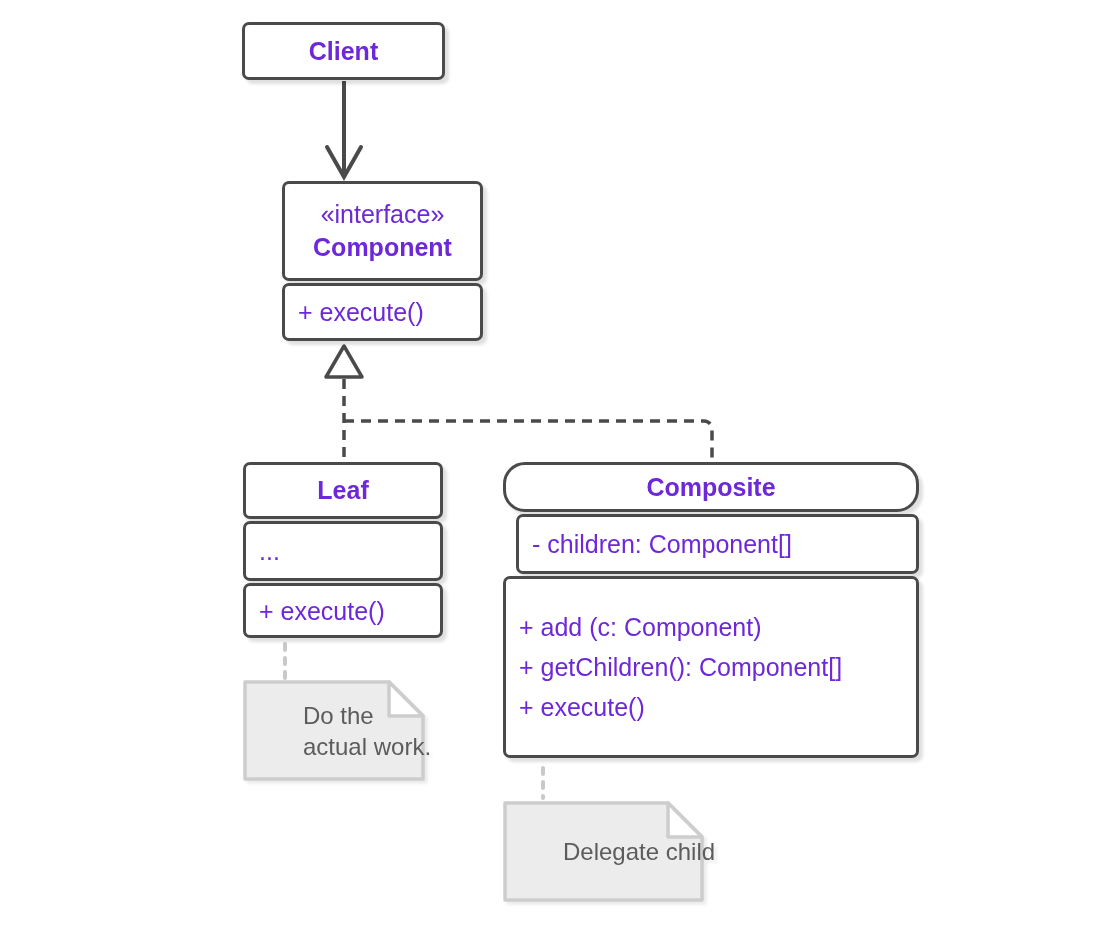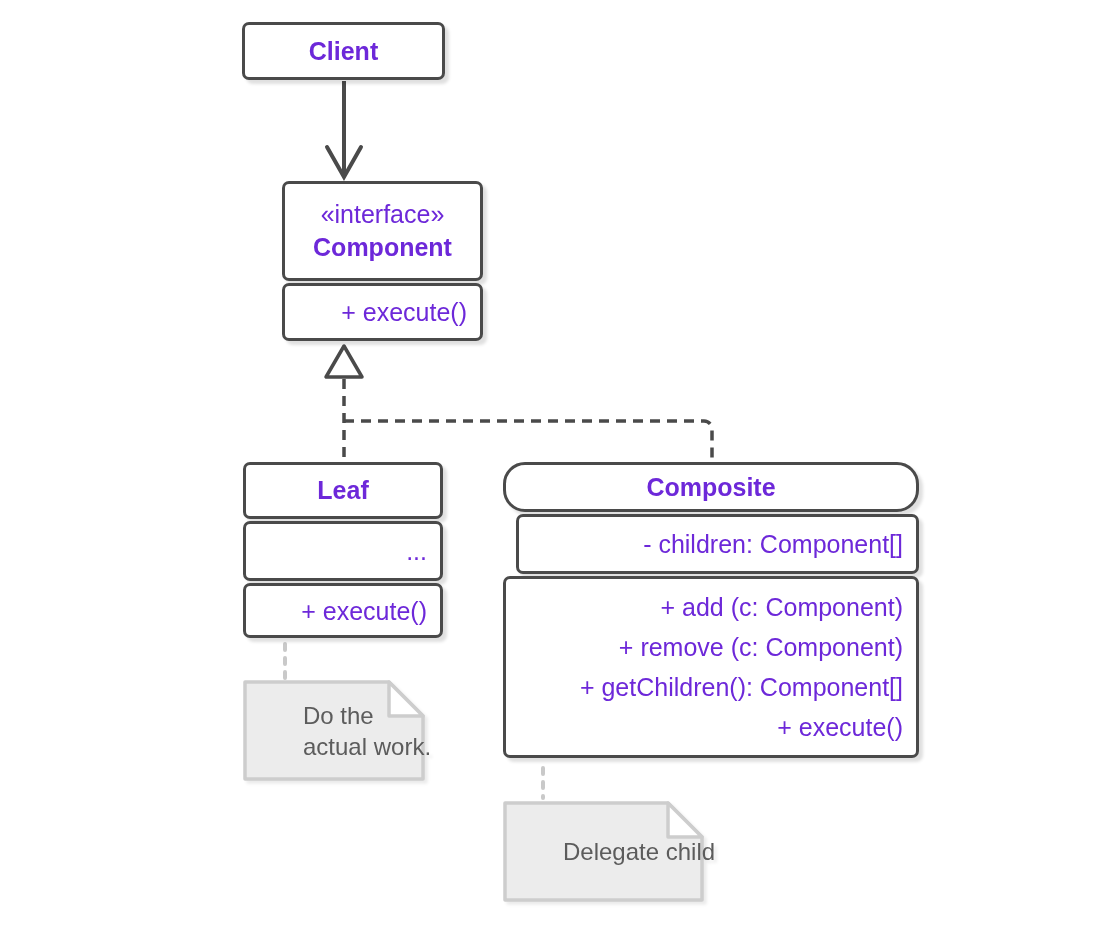--- a/index.html
+++ b/index.html
@@ -54,21 +54,20 @@
   }
   .compartment.members {
     display: flex;
     flex-direction: column;
     justify-content: center;
     padding: 8px 13px;
   }
   .member-line {
     line-height: 40px;
     white-space: nowrap;
-    text-align: right;
   }
   
   .uml-note {
     position: absolute;
     filter: drop-shadow(3px 3px 1.5px rgba(0,0,0,0.08));
     padding-left: 44px;
   }
   .uml-note svg {
     position: absolute;
     left: 0; top: 0;
@@ -141,21 +140,20 @@
 
   <div class="uml-class" style="left:503px; top:462px; width:416px;">
     <div class="compartment header" style="height:50px;border-radius:22px;">
       <div class="class-title">Composite</div>
     </div>
     <div class="compartment members" style="height:60px;margin-left:13px;">
       <div class="member-line">- children: Component[]</div>
     </div>
     <div class="compartment members" style="height:182px;">
       <div class="member-line">+ add (c: Component)</div>
-      <div class="member-line">+ remove (c: Component)</div>
       <div class="member-line">+ getChildren(): Component[]</div>
       <div class="member-line">+ execute()</div>
     </div>
   </div>
 
   <div class="uml-note" style="left:243px; top:680px; width:182px; height:101px;">
     <svg width="182" height="101" viewBox="0 0 182 101">
       <path d="M2,2 H146 L180,36 V99 H2 Z" fill="#ececec" stroke="#cdcdcd" stroke-width="3.5" stroke-linejoin="round"></path>
       <path d="M146,2 V36 H180 Z" fill="#ffffff" stroke="#cdcdcd" stroke-width="3.5" stroke-linejoin="round"></path>
     </svg>

